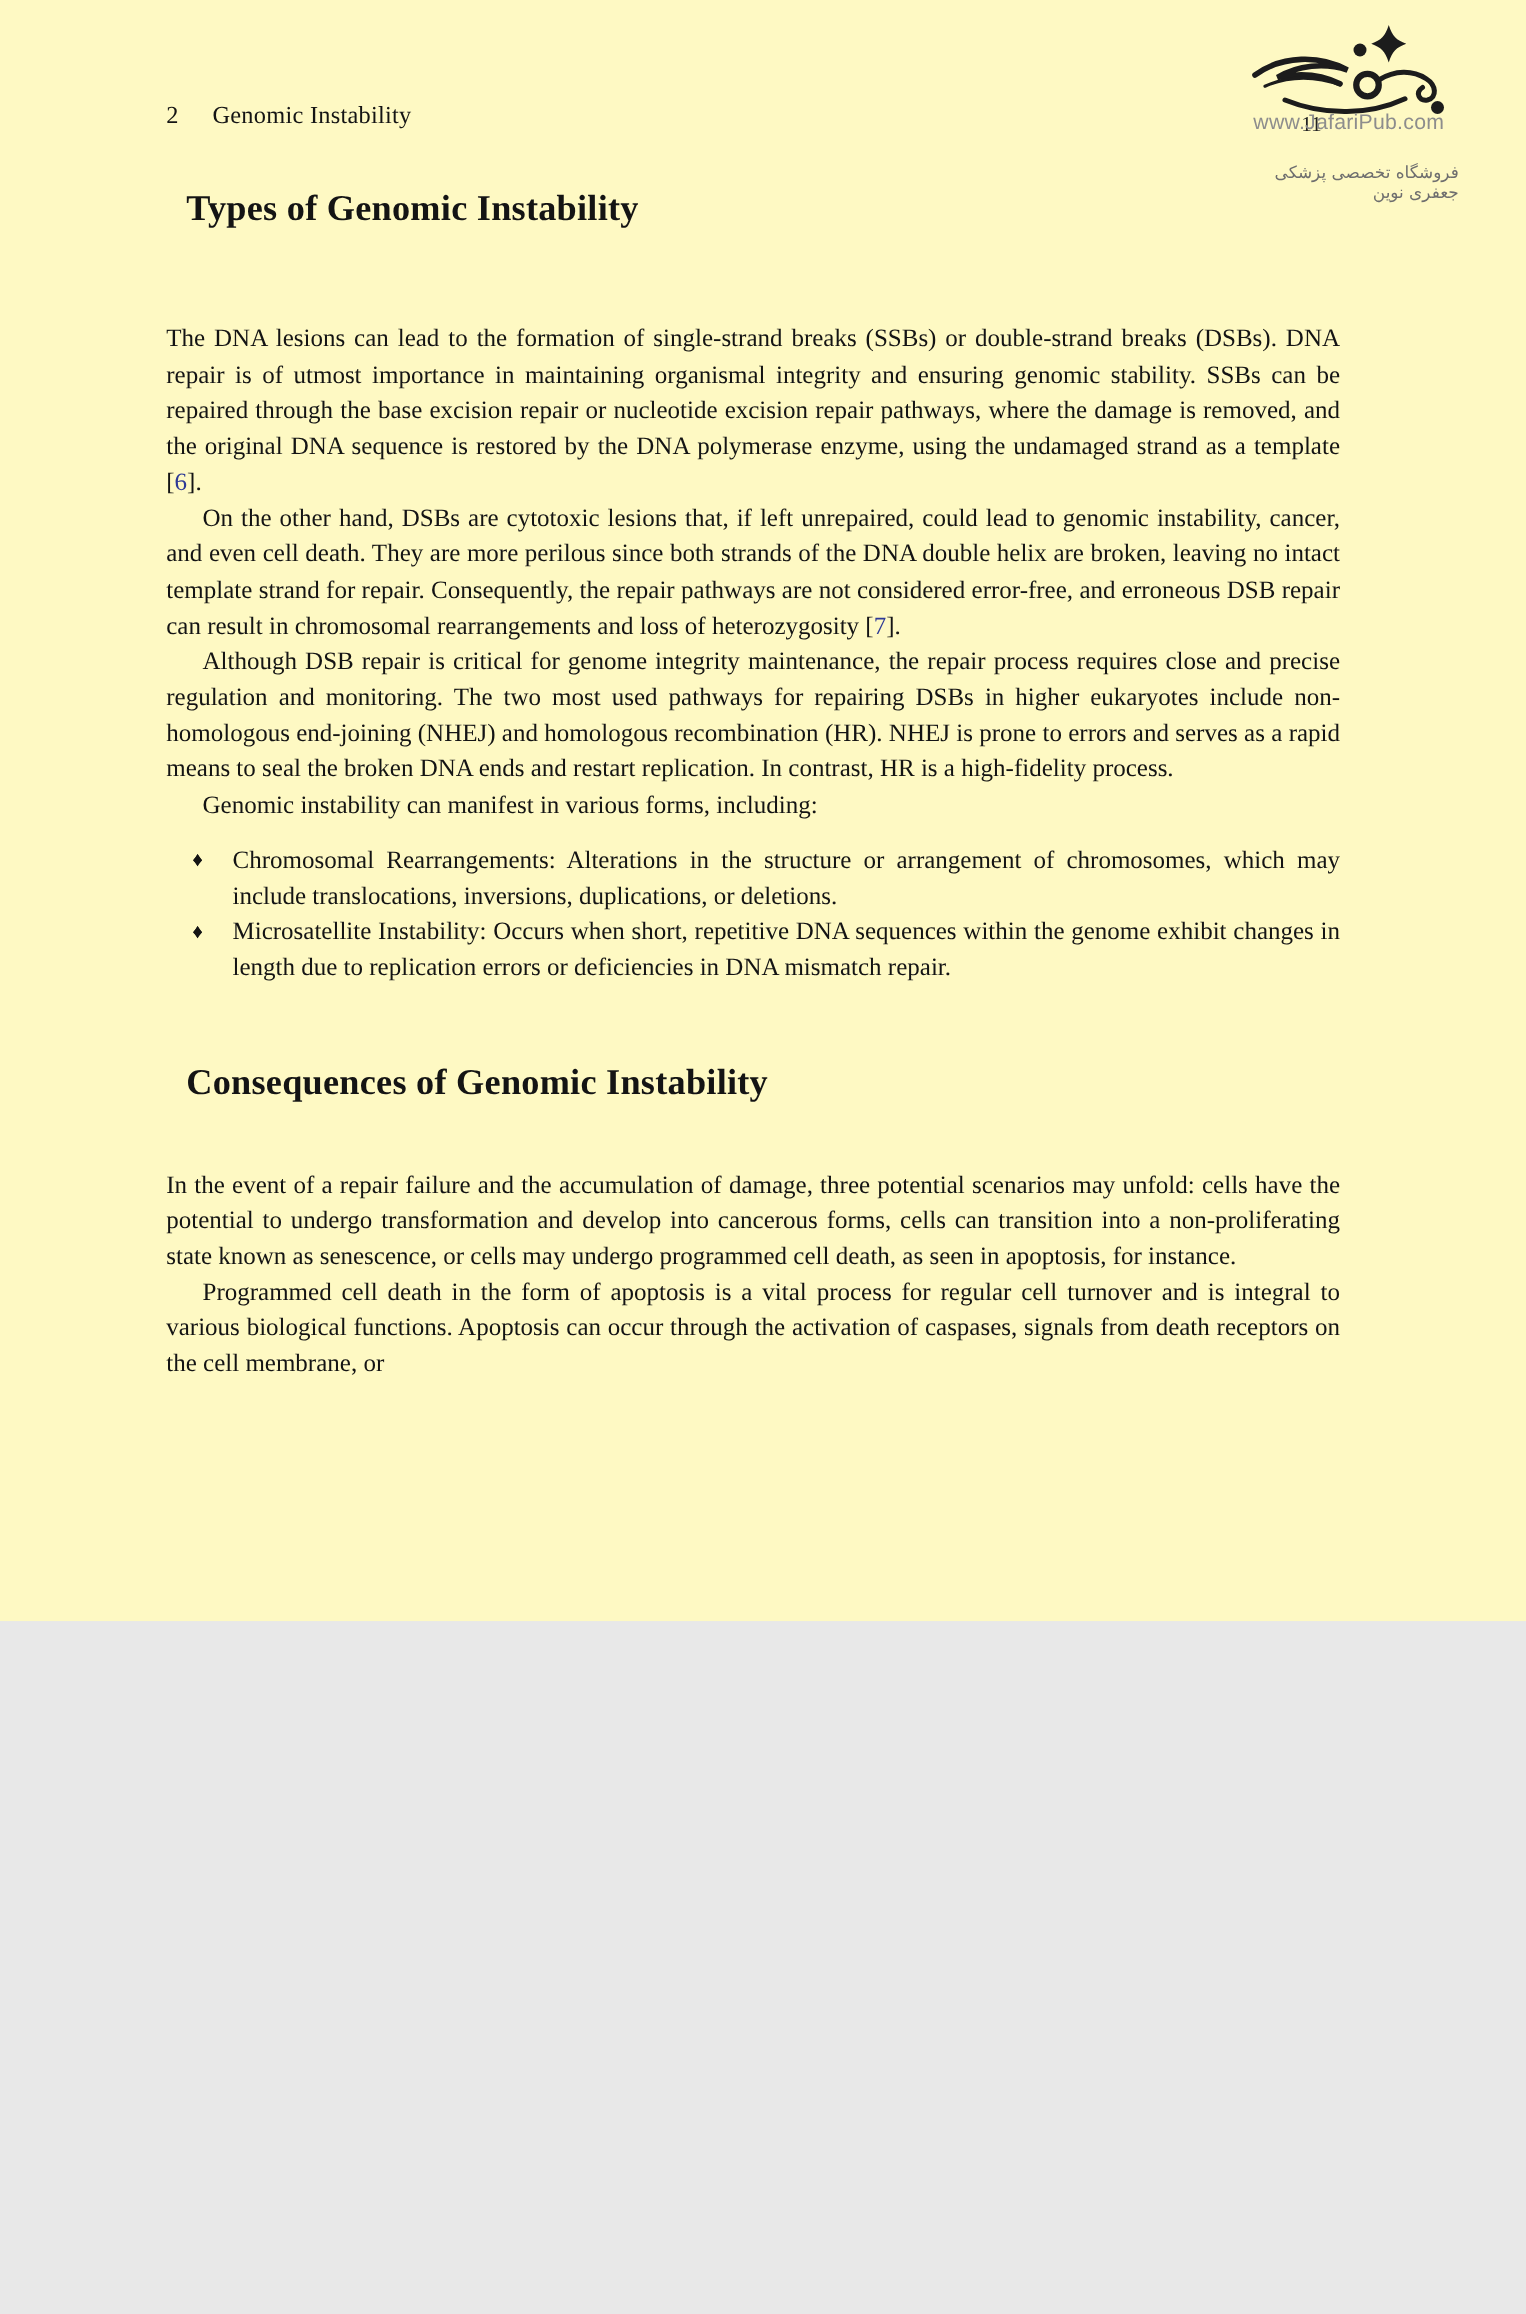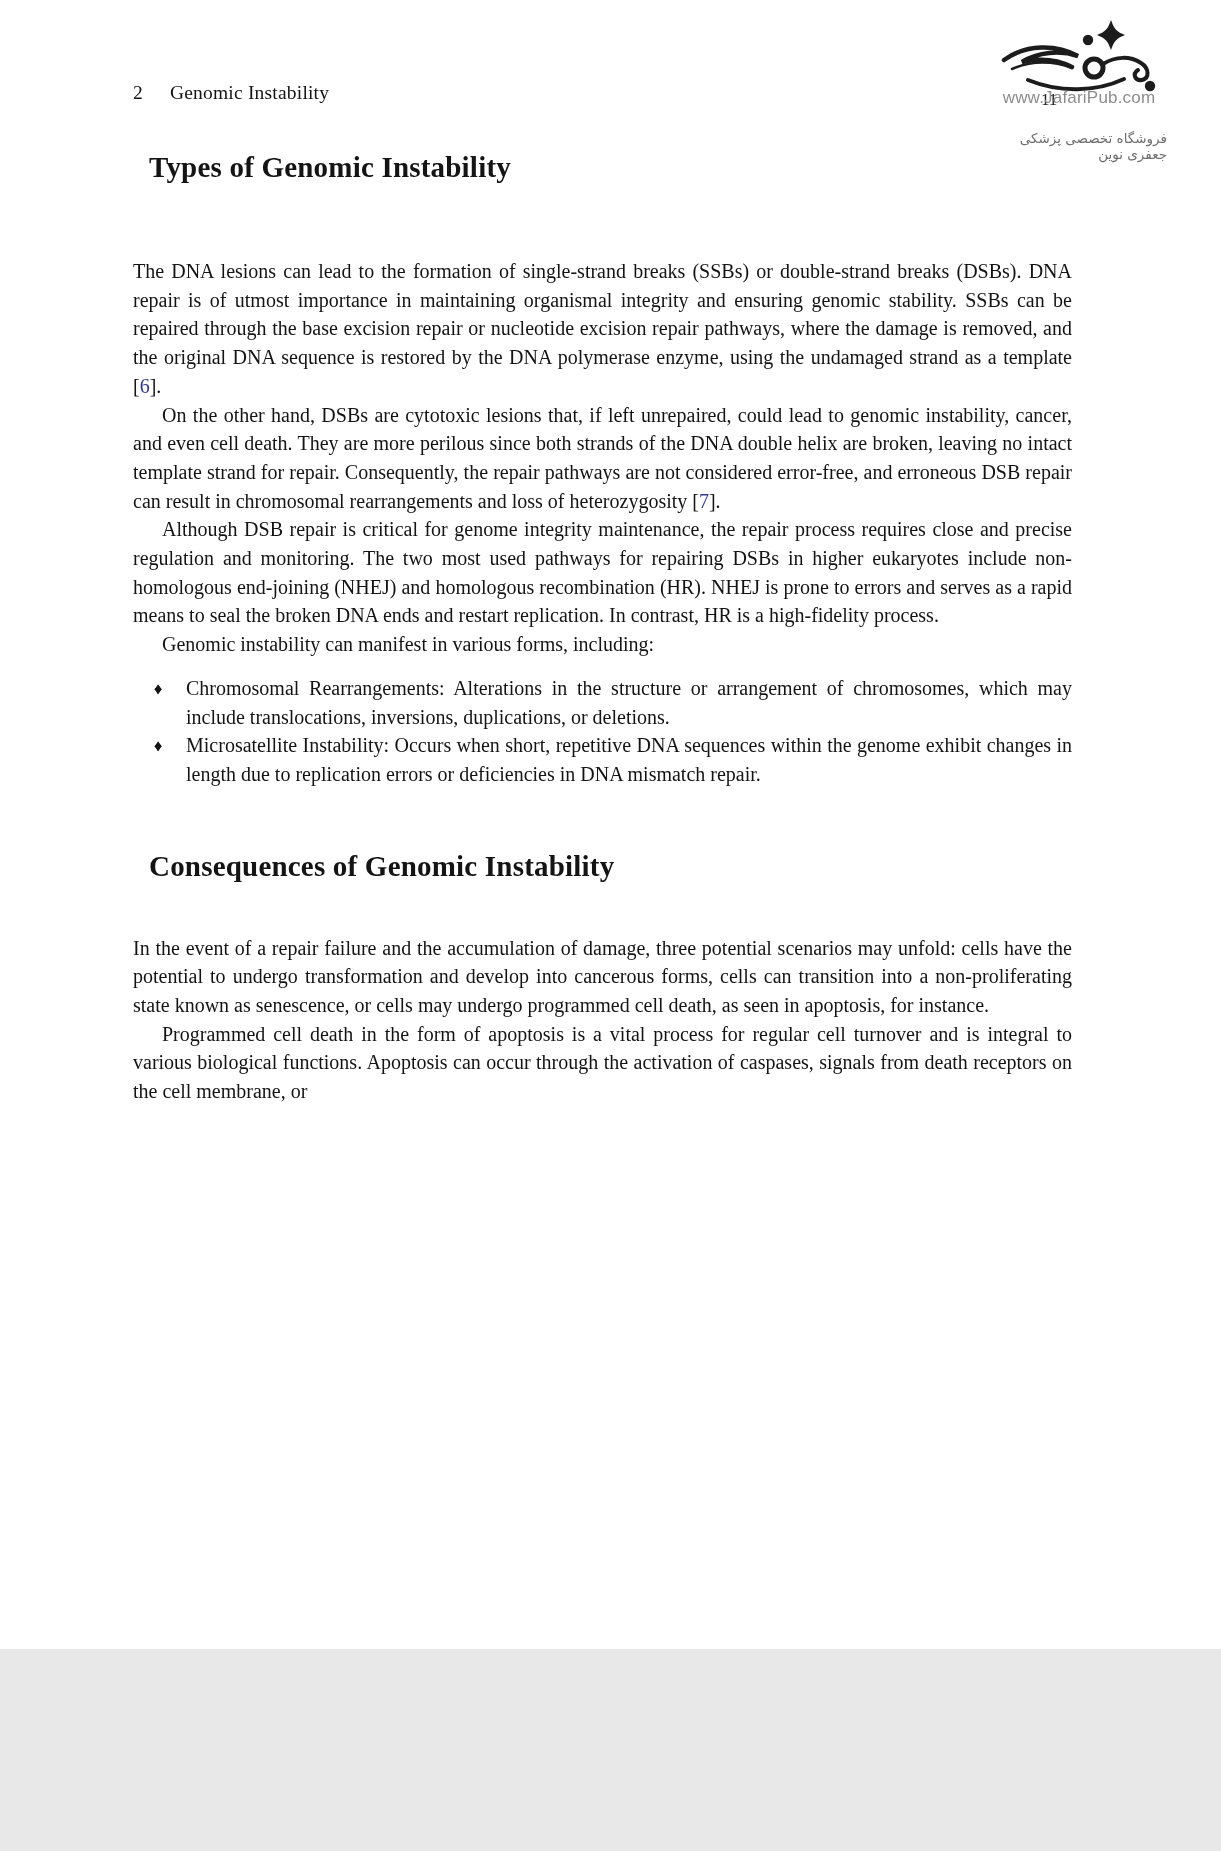--- a/index.html
+++ b/index.html
@@ -1,21 +1,21 @@
 <!DOCTYPE html>
 <html><head>
 <meta charset="utf-8">
 <style>
   html, body { margin: 0; padding: 0; background: #e8e8e8; }
   .page {
     position: relative;
     width: 1221px;
-    height: 1649px;
+    height: 1297px;
     margin: 0 auto;
-    background: #ffffff;
+    background: #fef9c3;
     font-family: "Liberation Serif", "DejaVu Serif", serif;
     color: #141414;
     overflow: hidden;
   }
 
   
   .running-header {
     position: absolute;
     left: 133px;
     top: 82px;

